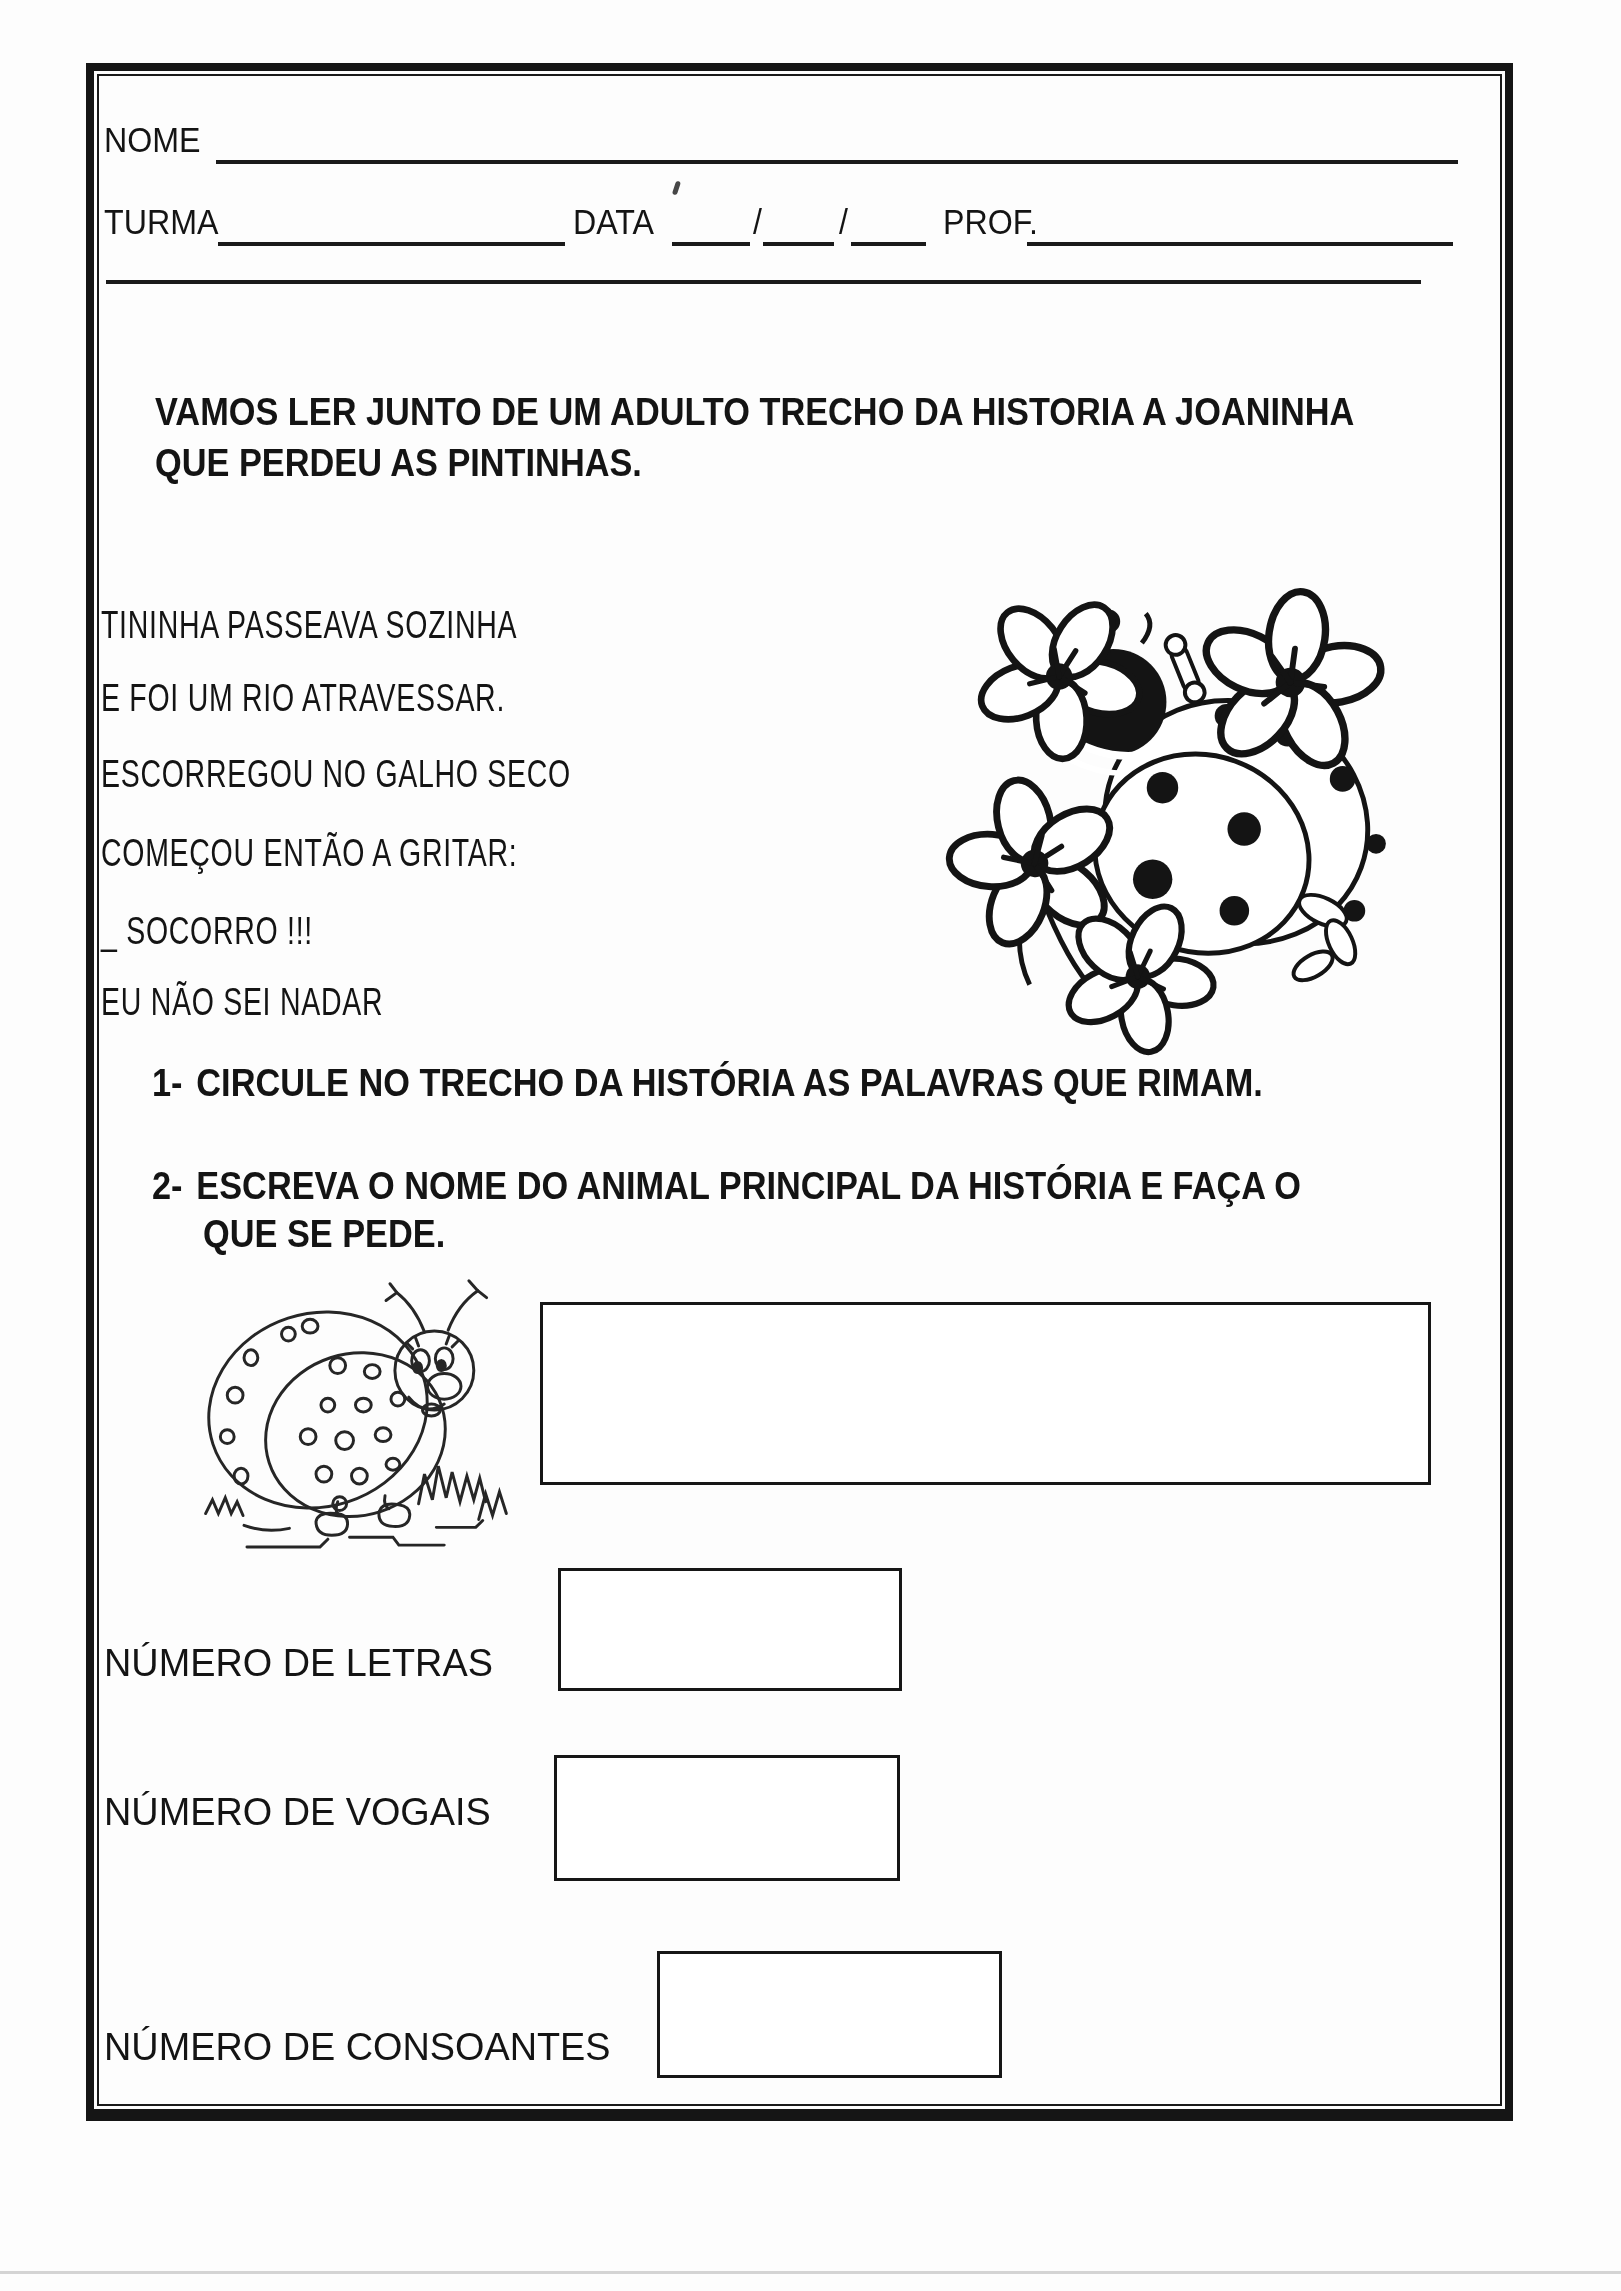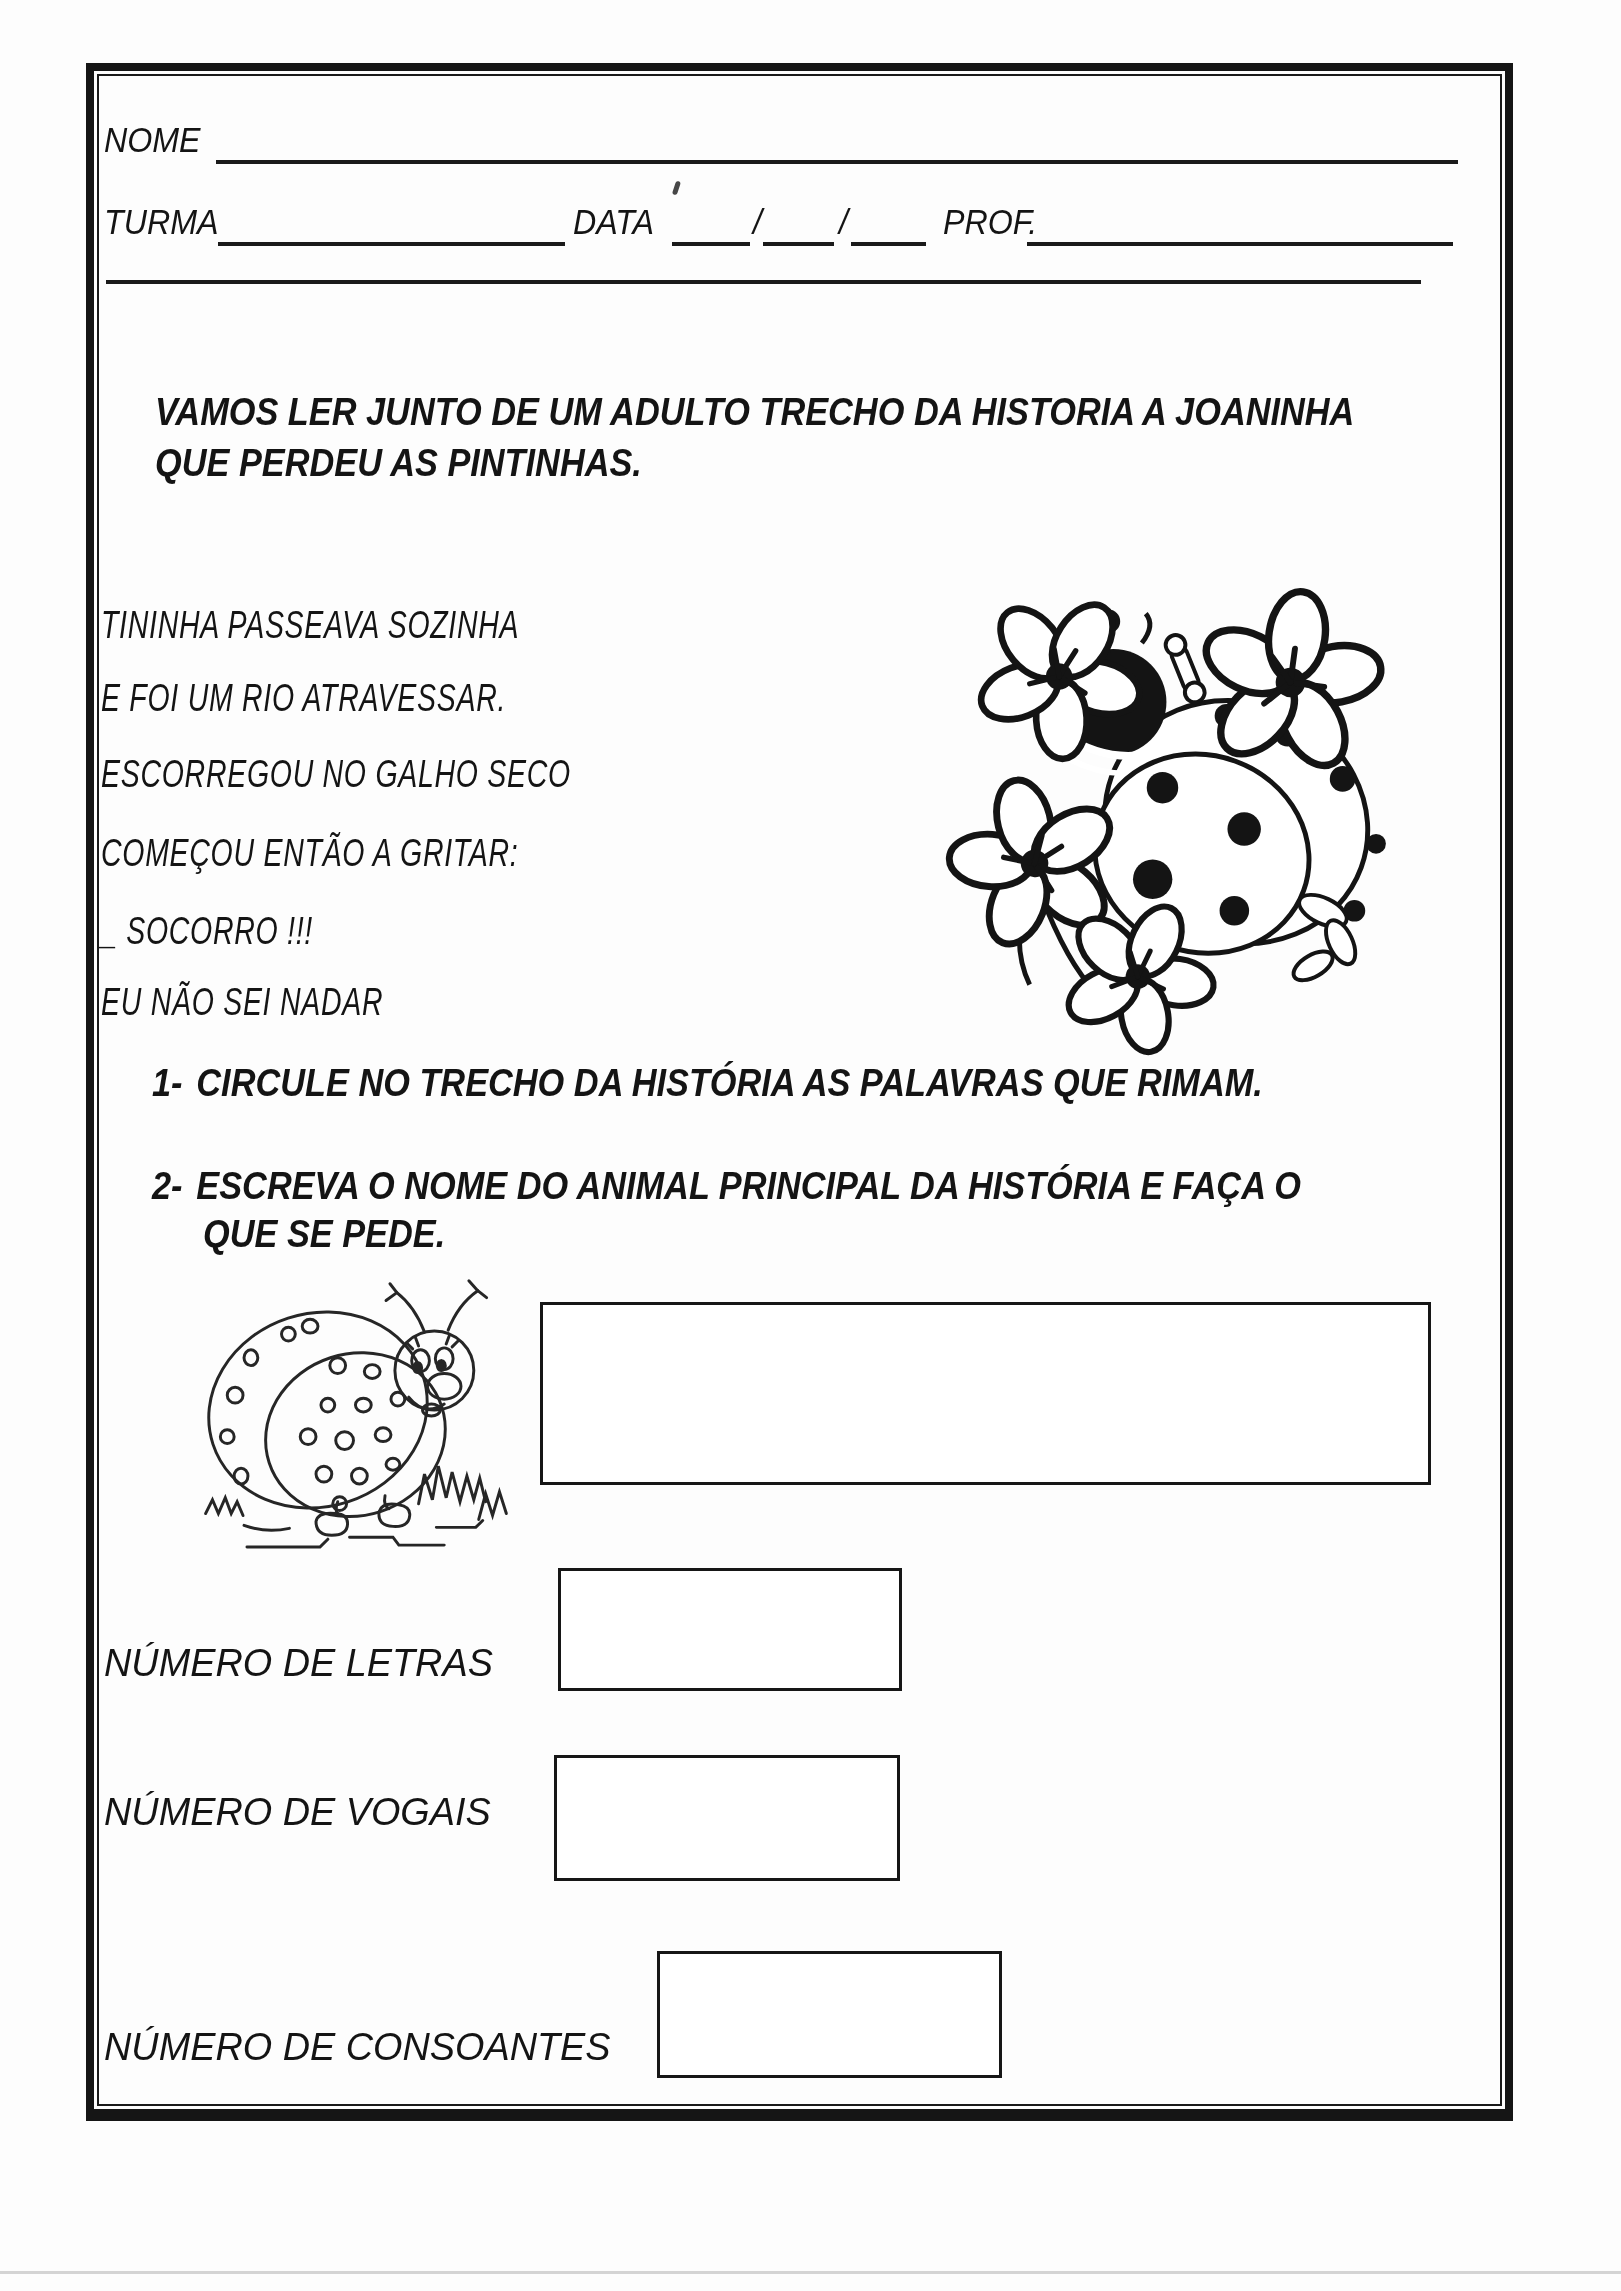--- a/index.html
+++ b/index.html
@@ -1,21 +1,20 @@
 <!DOCTYPE html>
 <html><head>
 <meta charset="utf-8">
 <style>
   html,body { margin:0; padding:0; background:#ffffff; }
   .page {
     position:relative; width:1621px; height:2292px;
     background:#fdfdfd; overflow:hidden;
     font-family:"Liberation Sans","DejaVu Sans",sans-serif;
     color:#141414;
-    font-style:italic;
   }
   .frame {
     position:absolute; left:86px; top:63px; width:1411px; height:2038px;
     border:8.8px solid #151515; border-bottom-width:12.7px; background:transparent;
   }
   .frame-inner { position:absolute; inset:2.9px; border:2.9px solid #1a1a1a; }
   .t { position:absolute; white-space:nowrap; line-height:1.1; transform-origin:0 0; }
   .hdr   { font-size:35px; transform:scaleX(0.92); }
   .story { font-size:39px; transform:scaleX(0.73); letter-spacing:1px; }
   .boldl { font-size:39px; font-weight:bold; transform:scaleX(0.88); }

